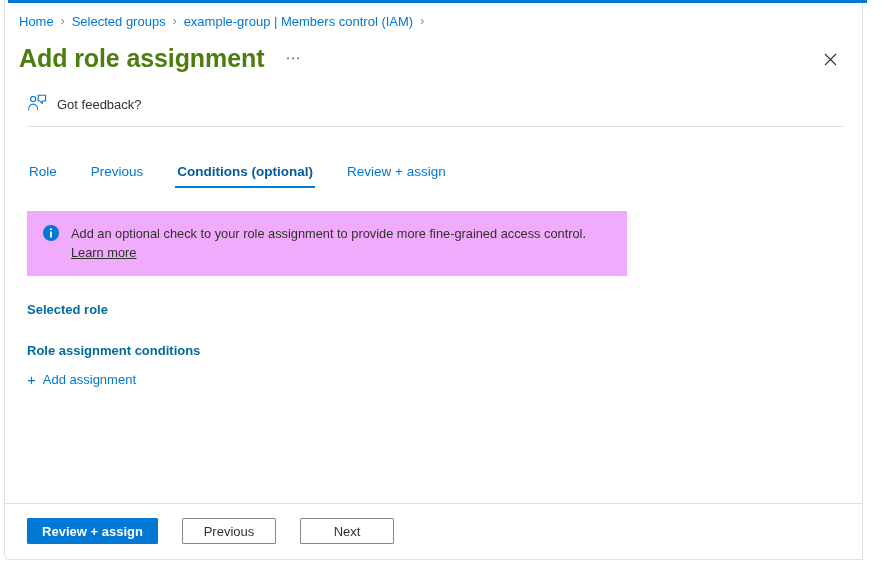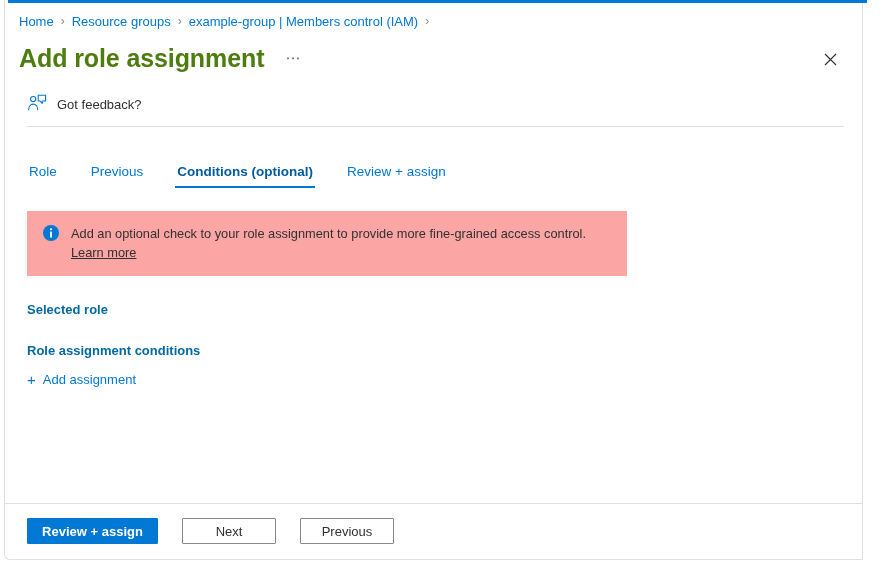--- a/index.html
+++ b/index.html
@@ -167,21 +167,21 @@
 
   
   .content {
     flex: 1;
     padding: 0 0 0 22px;
     overflow: hidden;
   }
   .info-bar {
     margin-top: 23px;
     width: 600px;
-    background: #fca5a5;
+    background: #f0abfc;
     display: flex;
     align-items: flex-start;
     padding: 13px 14px 14px 16px;
     box-sizing: border-box;
   }
   .info-icon {
     flex: 0 0 auto;
     width: 16px;
     height: 16px;
     margin-right: 12px;
@@ -260,21 +260,21 @@
 </style>
 </head>
 <body>
 
 <div class="blade">
   <div class="blade-inner">
 
     <nav class="breadcrumb">
       <span class="crumb">Home</span>
       <span class="crumb-sep">›</span>
-      <span class="crumb">Resource groups</span>
+      <span class="crumb">Selected groups</span>
       <span class="crumb-sep">›</span>
       <span class="crumb">example-group | Members control (IAM)</span>
       <span class="crumb-sep">›</span>
     </nav>
 
     <div class="title-row">
       <h1 class="blade-title">Add role assignment</h1>
       <span class="title-ellipsis">⋯</span>
       <span class="title-spacer"></span>
       <button class="close-btn" title="Close">
@@ -329,19 +329,19 @@
       <div class="section-heading">Role assignment conditions</div>
       <div class="add-link">
         <span class="plus-icon">+</span>
         <span>Add assignment</span>
       </div>
 
     </div>
 
     <div class="footer">
       <button class="btn btn-primary">Review + assign</button>
+      <button class="btn btn-secondary">Previous</button>
       <button class="btn btn-secondary">Next</button>
-      <button class="btn btn-secondary">Previous</button>
     </div>
 
   </div>
 </div>
 <div class="blade-accent"></div>
 
 </body></html>

